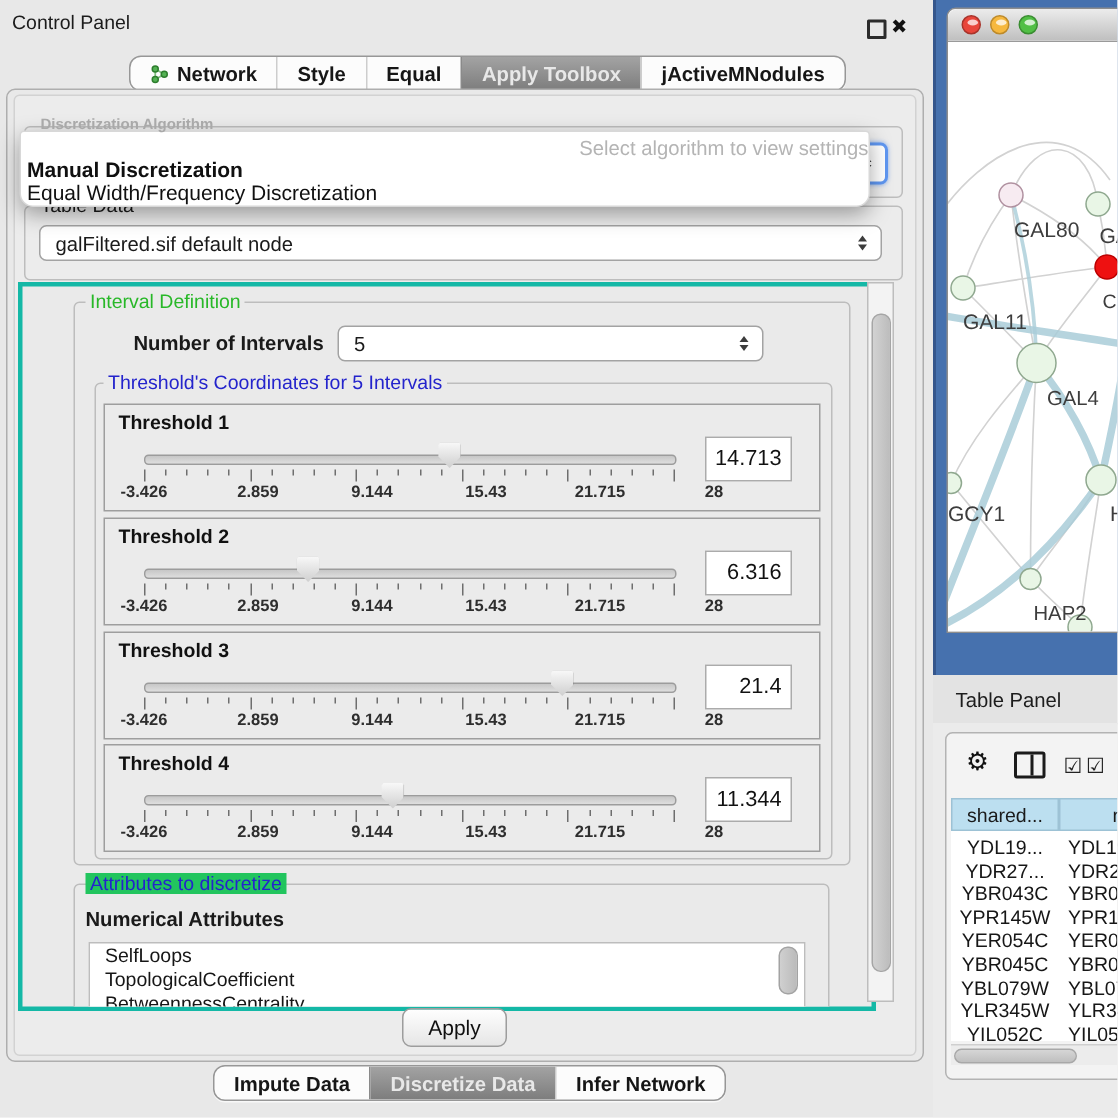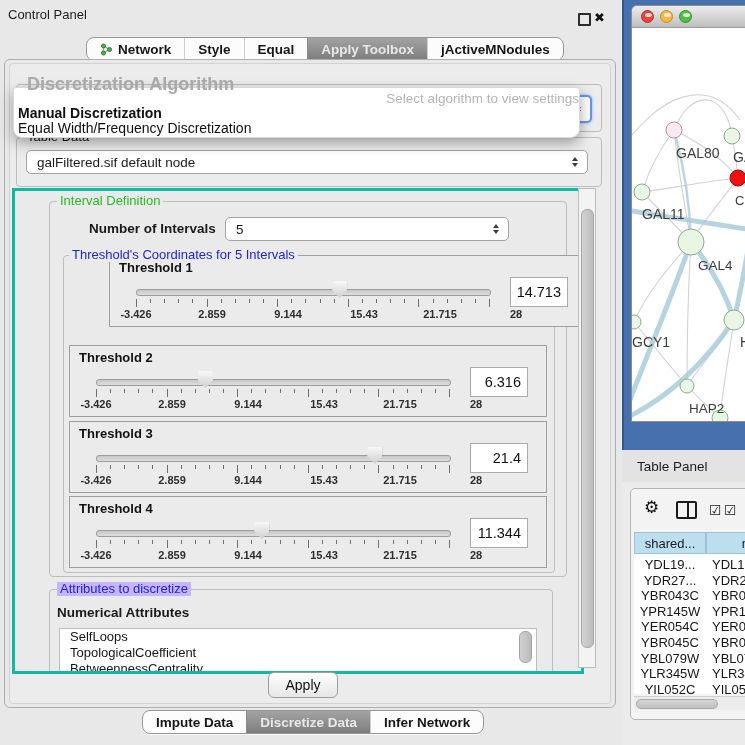--- a/index.html
+++ b/index.html
@@ -21,21 +21,21 @@
   .tabseg.sel{background:linear-gradient(#a3a3a3,#7d7d7d);color:#e8e8e8;border-left:1px solid #8a8a8a}
   
   .pane{position:absolute;left:4px;top:59px;width:610px;height:647px;background:#e9e9e9;
         border:1px solid #aeaeae;border-radius:6px}
   .pane-inner{position:absolute;left:9px;top:63px;width:600px;height:639px;background:#ececec;
         border:1px solid #d2d2d2;border-radius:4px}
   .gbox{position:absolute;border:1px solid #bdbdbd;border-radius:4px}
   .glabel{position:absolute;font-size:13px;line-height:14px;padding:0 3px;background:#ececec;z-index:2;white-space:nowrap}
   .glabel.green{color:#28b828}
   .glabel.blue{color:#2424cc}
-  .glabel.ghost{color:#a9a9a9;font-weight:700;font-size:18px;z-index:40;background:transparent}
+  .glabel.ghost{color:#a9a9a9;font-weight:700;font-size:10px;z-index:40;background:transparent}
   
   .combo{position:absolute;background:#fff;border:1px solid #a3a3a3;border-radius:5px;
          display:flex;align-items:center;font-size:13.5px;padding:0 26px 0 10px;box-sizing:border-box}
   .combo.focus{border:2px solid #5f97f2;box-shadow:0 0 3px rgba(80,140,240,.6)}
   .spin{position:absolute;right:9px;top:50%;transform:translateY(-50%);display:flex;flex-direction:column;gap:2px}
   .spin i{display:block;width:0;height:0;border-left:3.5px solid transparent;border-right:3.5px solid transparent}
   .spin .up{border-bottom:4px solid #3c3c3c}
   .spin .dn{border-top:4px solid #3c3c3c}
   
   .popup{position:absolute;left:13px;top:87px;width:565px;height:49px;background:#fff;
@@ -180,21 +180,21 @@
       <span>5</span>
       <div class="spin">
           <i class="up"></i>
           <i class="dn"></i>
         </div>
     </div>
 
     <div class="gbox" style="left:48px;top:64px;width:490px;height:316px"></div>
     <div class="glabel blue" style="left:54px;top:57px;background:#eaeaea">Threshold's Coordinates for 5 Intervals</div>
     <div id="thresholds">
-        <div class="tpanel" style="top: 64px; margin-left: 40px;">
+        <div class="tpanel" style="top: 78px;">
           <div class="ttitle">Threshold 1</div>
           <div class="track"></div>
           <div class="thumb" style="left: 222.251px;"></div>
           <div class="ticks">
             <div class="tick major" style="left: 0%;"></div>
             <div class="tick" style="left: 4%;"></div>
             <div class="tick" style="left: 8%;"></div>
             <div class="tick" style="left: 12%;"></div>
             <div class="tick" style="left: 16%;"></div>
             <div class="tick major" style="left: 20%;"></div>
@@ -351,21 +351,21 @@
             <span style="left: 40%;">9.144</span>
             <span style="left: 60%;">15.43</span>
             <span style="left: 80%;">21.715</span>
             <span style="left: 100%;">28</span>
           </div>
           <input class="tval" value="11.344" style="">
         </div>
       </div>
 
     <div class="gbox" style="left:34px;top:398px;width:502px;height:300px;background:#eaeaea"></div>
-    <div class="glabel blue" style="left:42px;top:391px;background:#c4b5fd">Attributes to discretize</div>
+    <div class="glabel blue" style="left:42px;top:391px;background:#22c55e">Attributes to discretize</div>
     <div class="abs" style="left:42px;top:414px;font-size:13.5px;font-weight:700">Numerical Attributes</div>
     <div class="alist" style="left:44px;top:437px;width:476px;height:80px" id="attr-list">
       <div class="lsb"></div>
     <div class="li">SelfLoops</div>
         <div class="li">TopologicalCoefficient</div>
         <div class="li">BetweennessCentrality</div>
       </div>
   </div>
 
   <div class="vsb">

